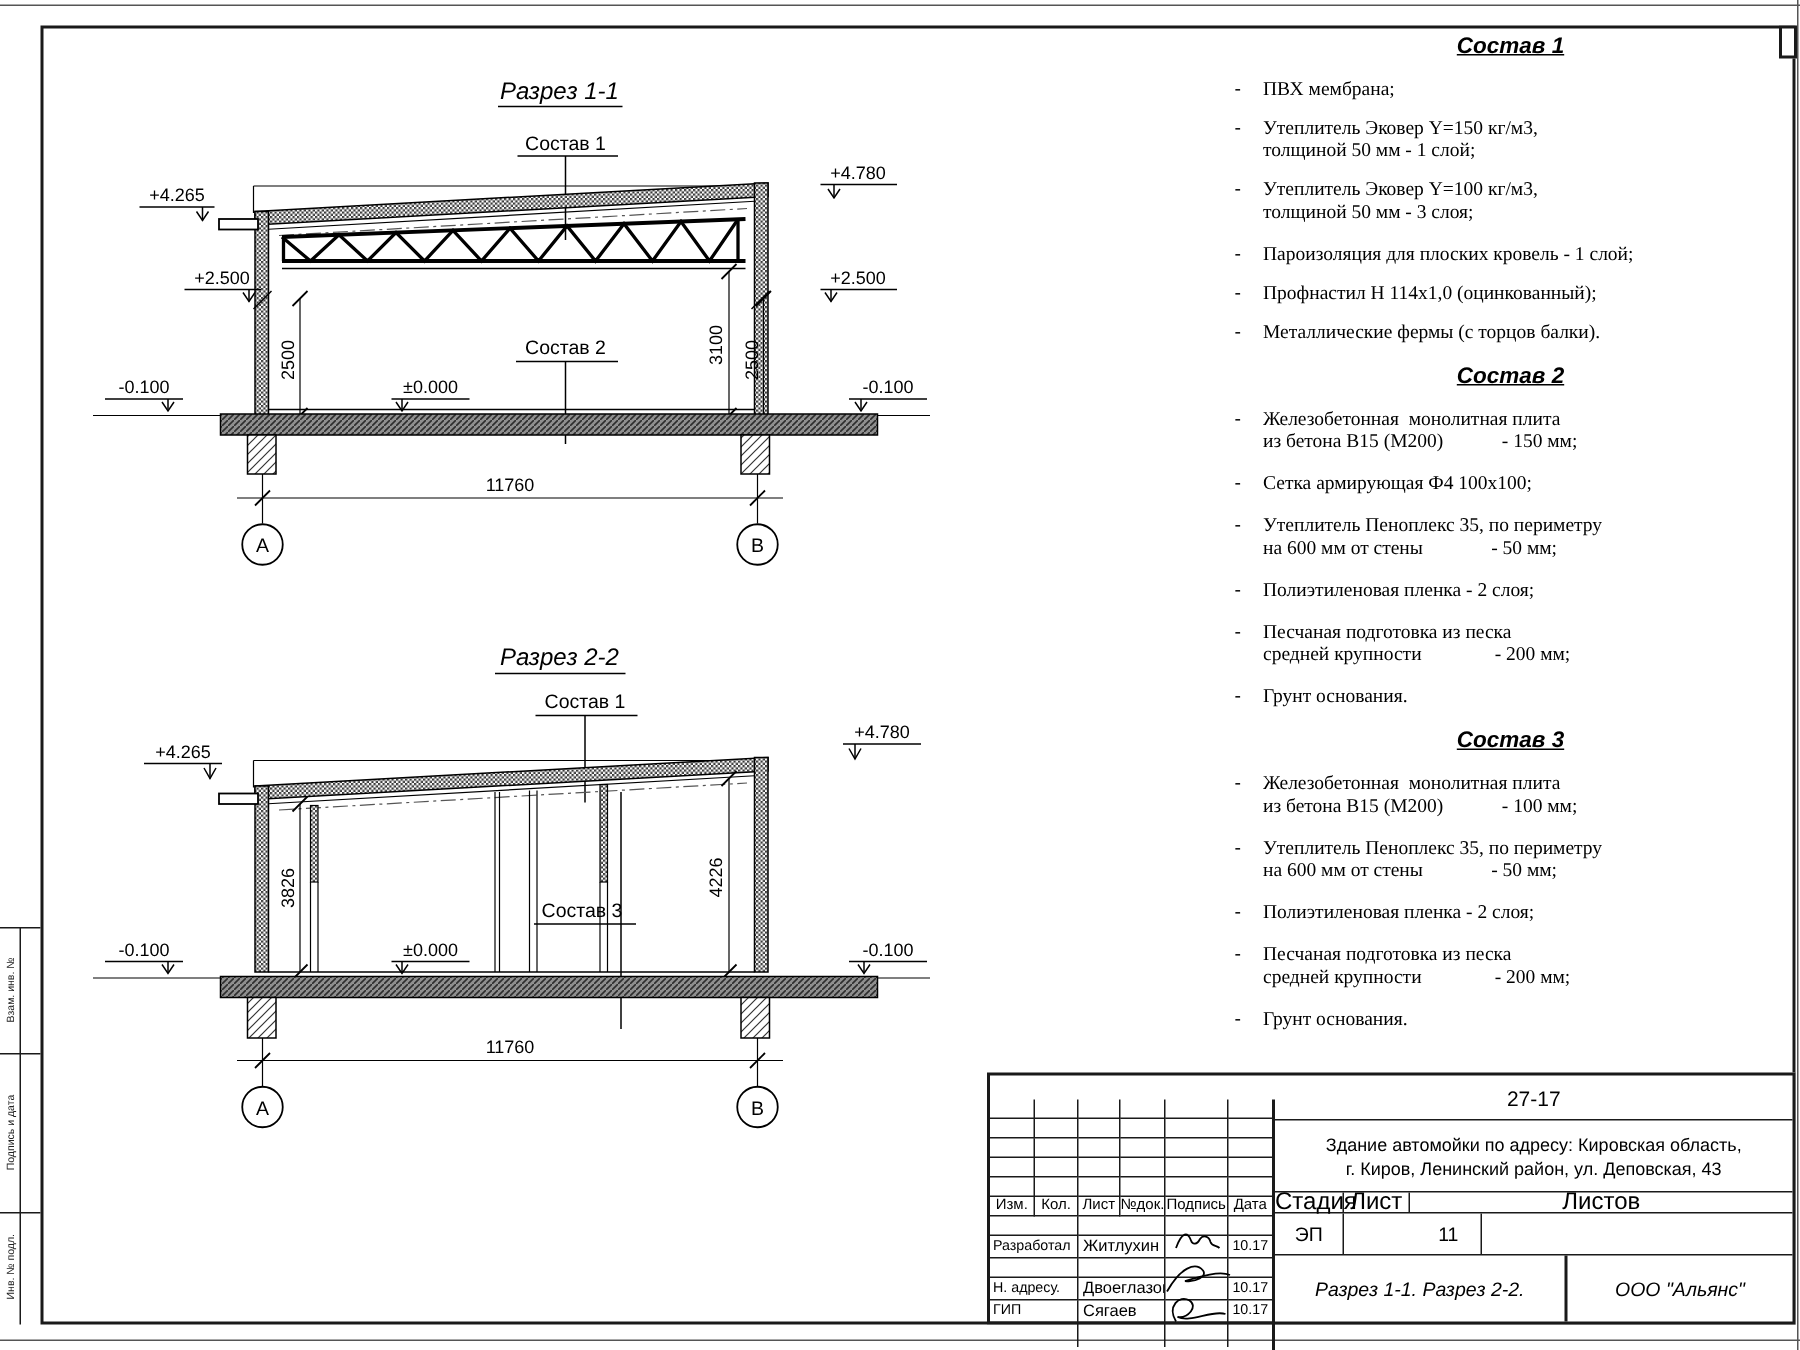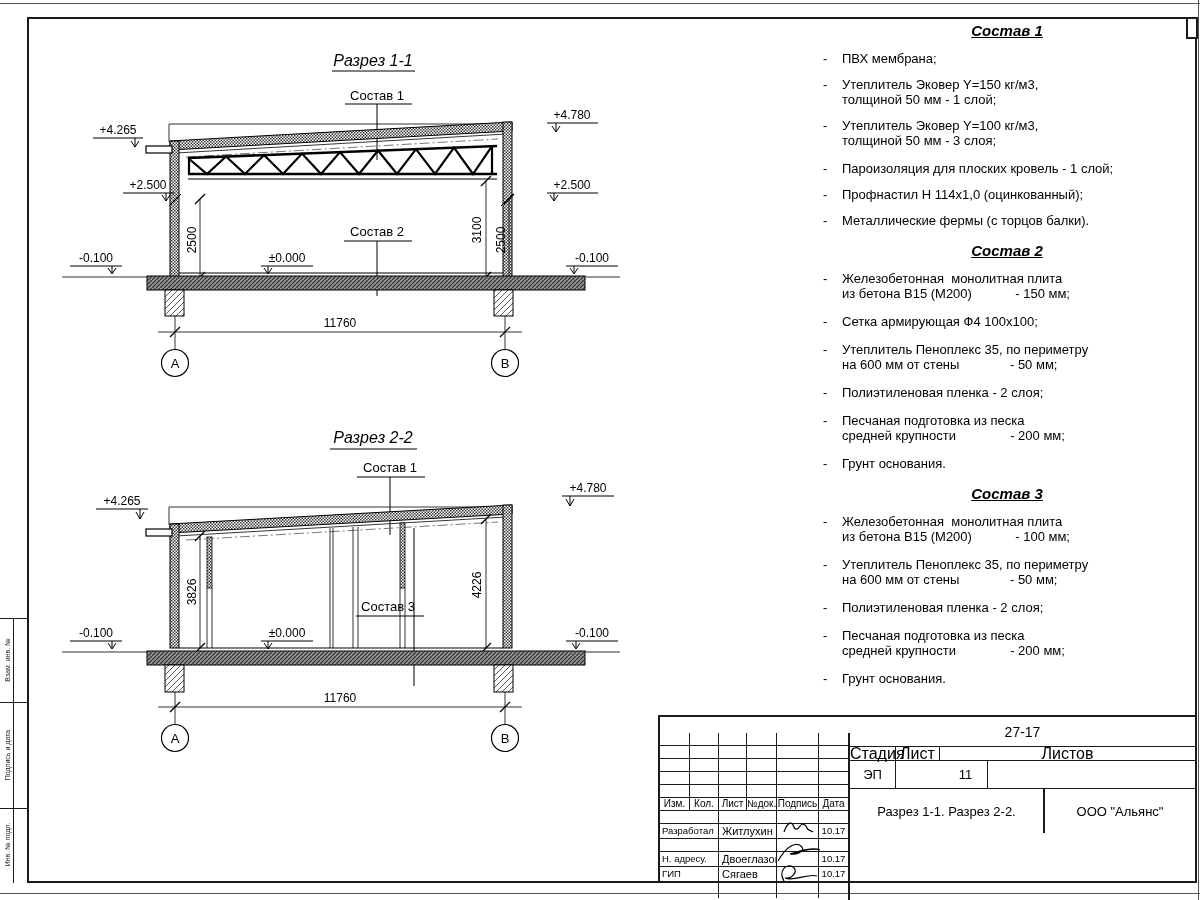--- a/index.html
+++ b/index.html
@@ -18,21 +18,21 @@
   .side-h1{left:0;top:702px;width:27px;height:0;border-top:1px solid #1a1a1a;}
   .side-h2{left:0;top:808px;width:27px;height:0;border-top:1px solid #1a1a1a;}
   .side-label{position:absolute;font-size:7px;line-height:13px;text-align:center;white-space:nowrap;
               transform-origin:0 0;transform:rotate(-90deg);color:#222;}
   
   .comp{left:818px;top:22px;width:378px;}
   .comp h3{margin:0 0 12px 0;text-align:center;font-size:15px;font-style:italic;font-weight:600;
            text-decoration:underline;}
   .comp .item{display:flex;margin-bottom:11px;font-size:13px;line-height:15px;}
   .comp .item .dash{width:24px;flex:0 0 24px;padding-left:5px;box-sizing:border-box;}
-  .comp .item .txt{flex:1;white-space:pre-wrap;}
+  .comp .item .txt{flex:1;white-space:pre-wrap;font-family:Liberation Serif, serif;}
   .comp .grp{margin-bottom:14px;}
   .mb2{margin-bottom:13px !important;}
   
   .notes{left:178px;top:818px;font-size:13px;line-height:17px;white-space:pre-line;}
   
   .tb{left:658px;top:715px;width:539px;height:168px;border:2px solid #1a1a1a;box-sizing:border-box;background:#fff;}
   .tb *{box-sizing:border-box;}
   .tb-left{position:absolute;left:0;top:16px;width:190px;height:200px;border-right:2px solid #1a1a1a;}
   .trow{display:flex;width:100%;}
   .trow>div{border-right:1px solid #1a1a1a;border-bottom:1px solid #1a1a1a;overflow:hidden;}
@@ -42,21 +42,21 @@
   .hdr{font-size:10px;text-align:center;line-height:12px;}
   .lbl{font-size:9.5px;line-height:14px;padding-left:2px;}
   .nm{font-size:11px;line-height:14px;padding-left:3px;}
   .dt{font-size:9.5px;text-align:center;line-height:14px;}
   .tb-right{position:absolute;left:190px;top:0;width:345px;height:164px;}
   .r1{height:30px;border-bottom:1px solid #1a1a1a;display:flex;align-items:center;justify-content:center;
       font-size:14px;}
   .r2{height:48px;border-bottom:1px solid #1a1a1a;display:flex;align-items:center;justify-content:center;
       font-size:12px;line-height:16px;text-align:center;white-space:pre-line;}
   .r3{height:42px;border-bottom:1px solid #1a1a1a;display:flex;}
-  .r4{height:44px;display:flex;}
+  .r4{height:44px;display:flex;font-style:italic;}
   .author-cell{width:195px;border-right:2px solid #1a1a1a;display:flex;align-items:center;
       justify-content:center;font-size:13px;text-align:center;}
   .stage-wrap{flex:1;display:flex;flex-direction:column;}
   .stage-hdr{display:flex;height:14px;border-bottom:1px solid #1a1a1a;}
   .stage-hdr>div{border-right:1px solid #1a1a1a;font-size:16px;text-align:center;line-height:13px;}
   .stage-hdr>div:last-child{border-right:none;}
   .stage-val{display:flex;flex:1;gap:48px;}
   .stage-val>div{border-right:1px solid #1a1a1a;font-size:13px;text-align:center;display:flex;
       align-items:center;justify-content:center;}
   .stage-val>div:last-child{border-right:none;}
@@ -537,20 +537,22 @@
       <svg class="sig" style="left:115px;top:108px;" width="48" height="24">
         <path d="M3,20 C12,4 22,0 27,6 C30,10 22,14 15,13 C25,10 38,6 45,9" fill="none" stroke="#000" stroke-width="1.2"></path>
       </svg>
       <svg class="sig" style="left:116px;top:126px;" width="46" height="26">
         <path d="M8,22 C2,12 10,4 17,8 C23,12 16,20 9,19 C18,23 32,14 41,17" fill="none" stroke="#000" stroke-width="1.2"></path>
       </svg>
     </div>
 
     <div class="tb-right">
       <div class="r1">27-17</div>
+      <div class="r2">Здание автомойки по адресу: Кировская область,
+г. Киров, Ленинский район, ул. Деповская, 43</div>
       <div class="r3">
         <div class="stage-wrap">
           <div class="stage-hdr">
             <div class="sc1">Стадия</div>
             <div class="sc2">Лист</div>
             <div class="sc3">Листов</div>
           </div>
           <div class="stage-val">
             <div class="sc1">ЭП</div>
             <div class="sc2">11</div>

